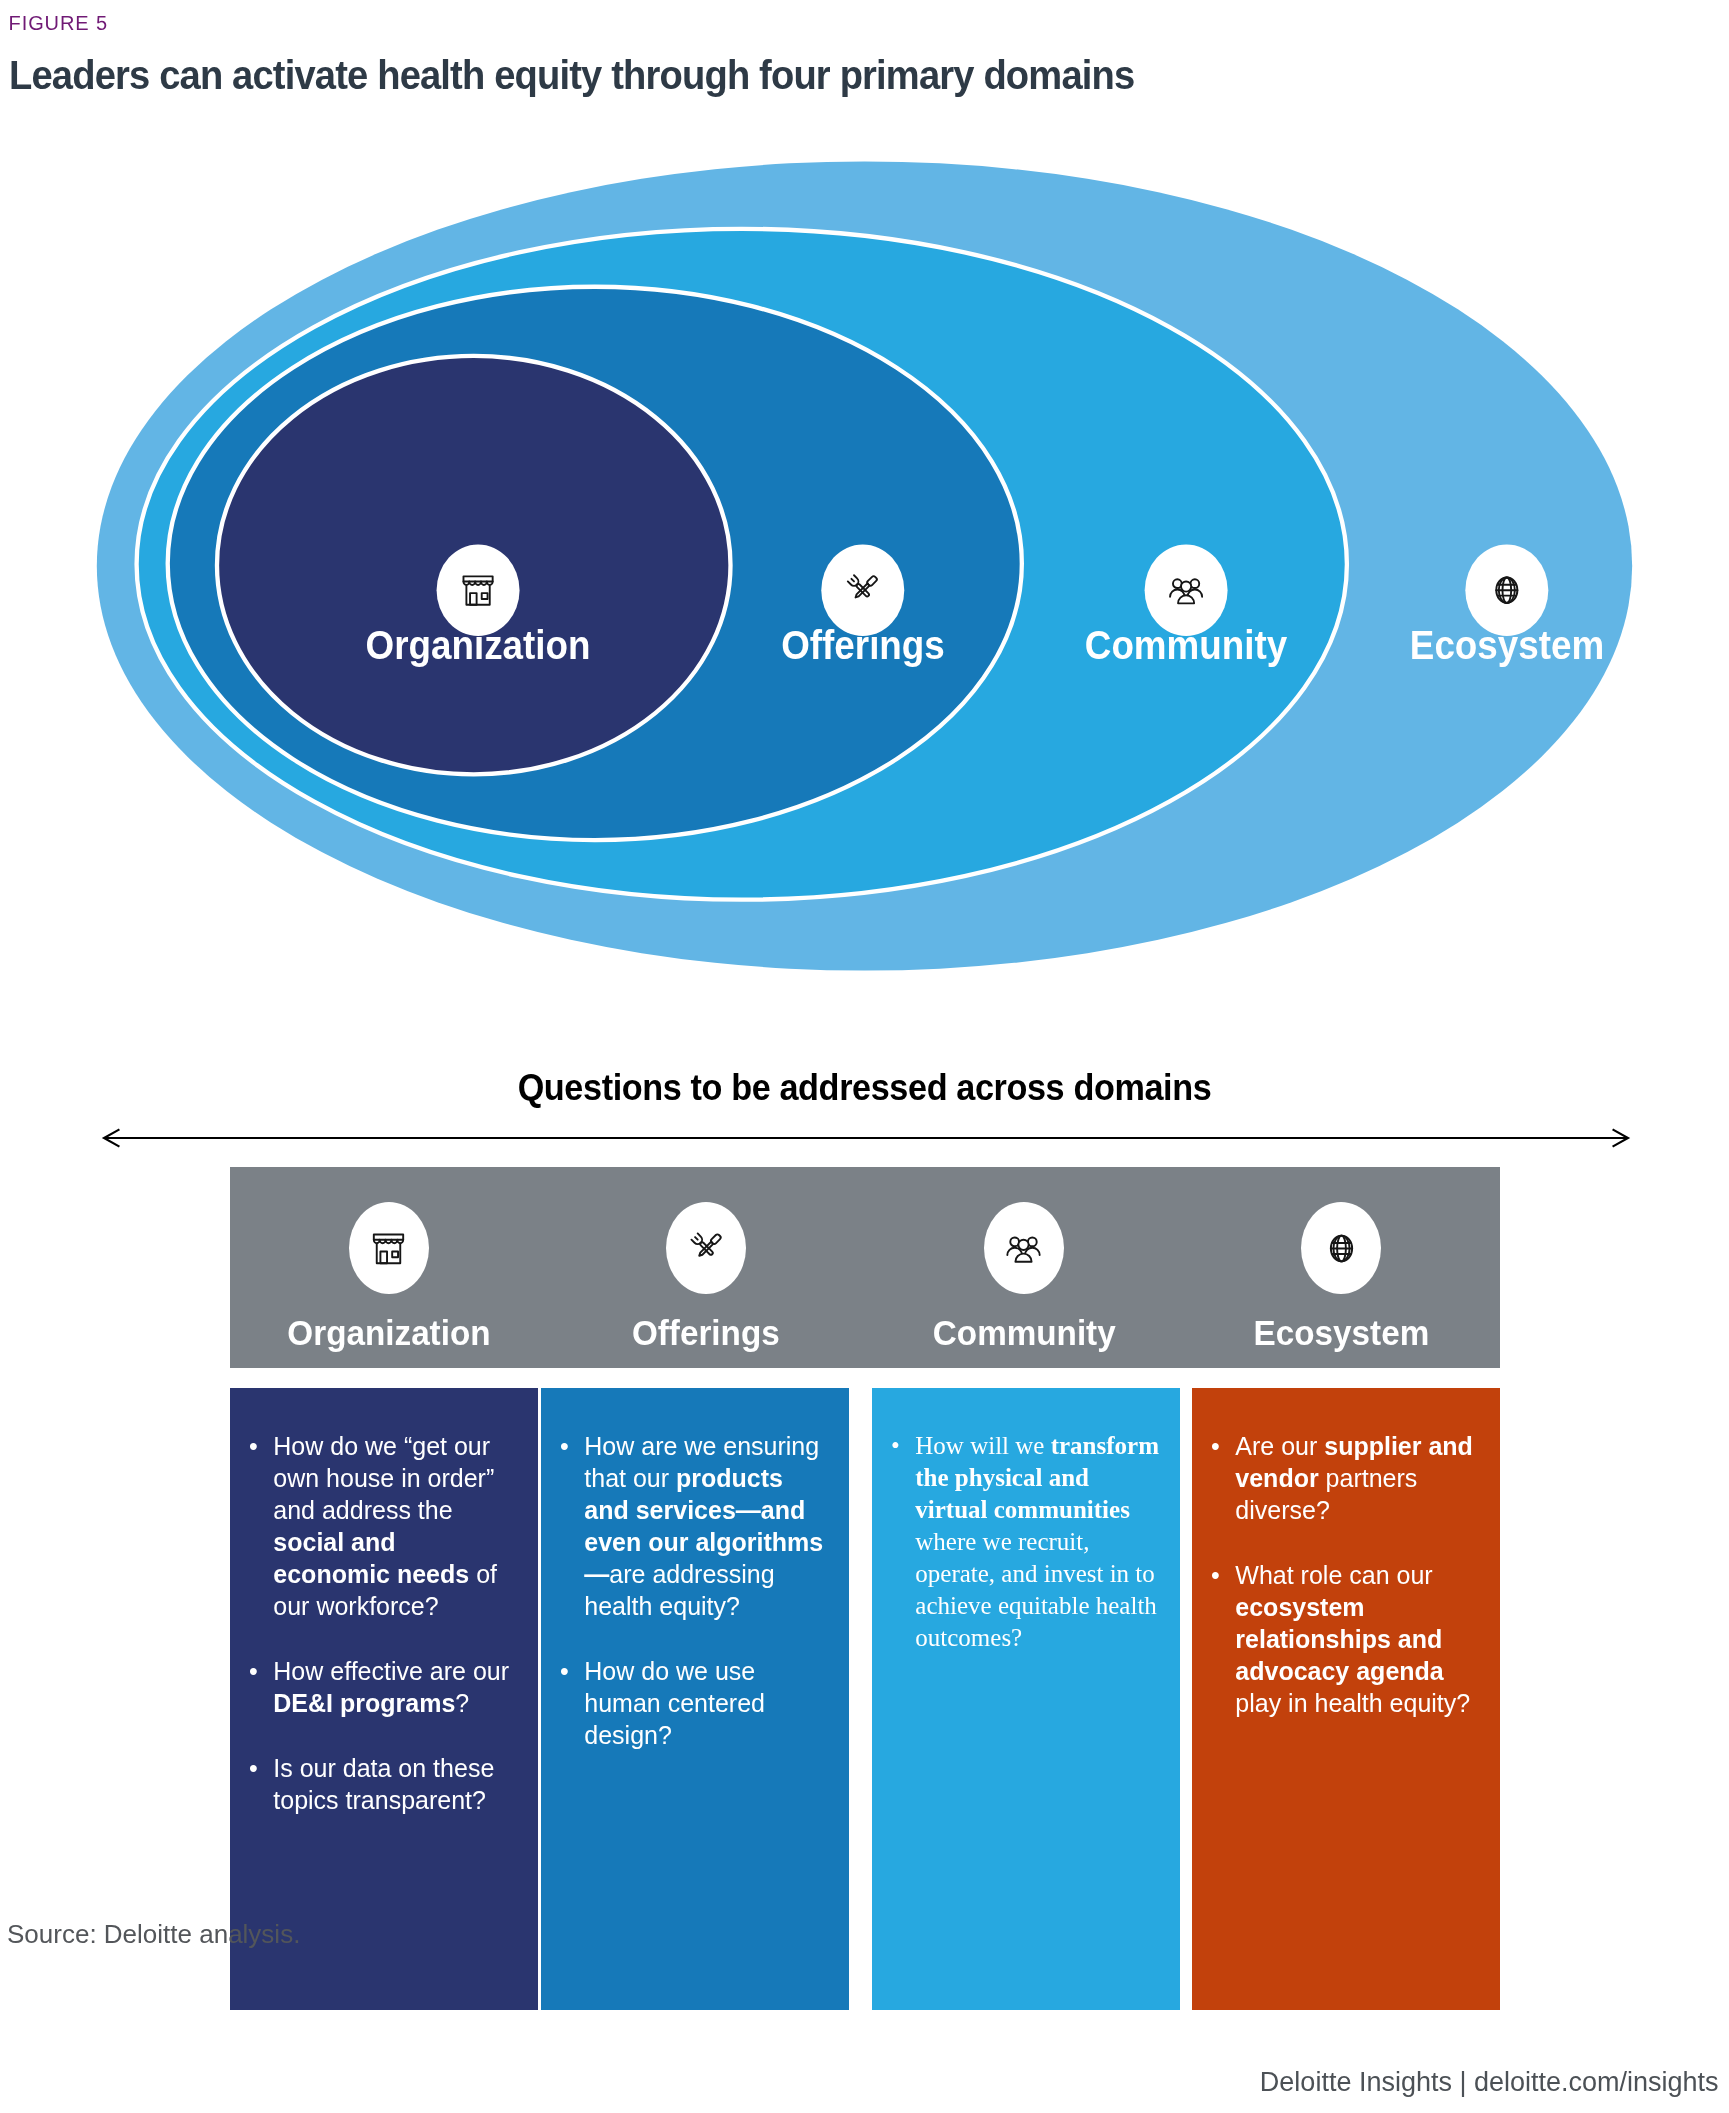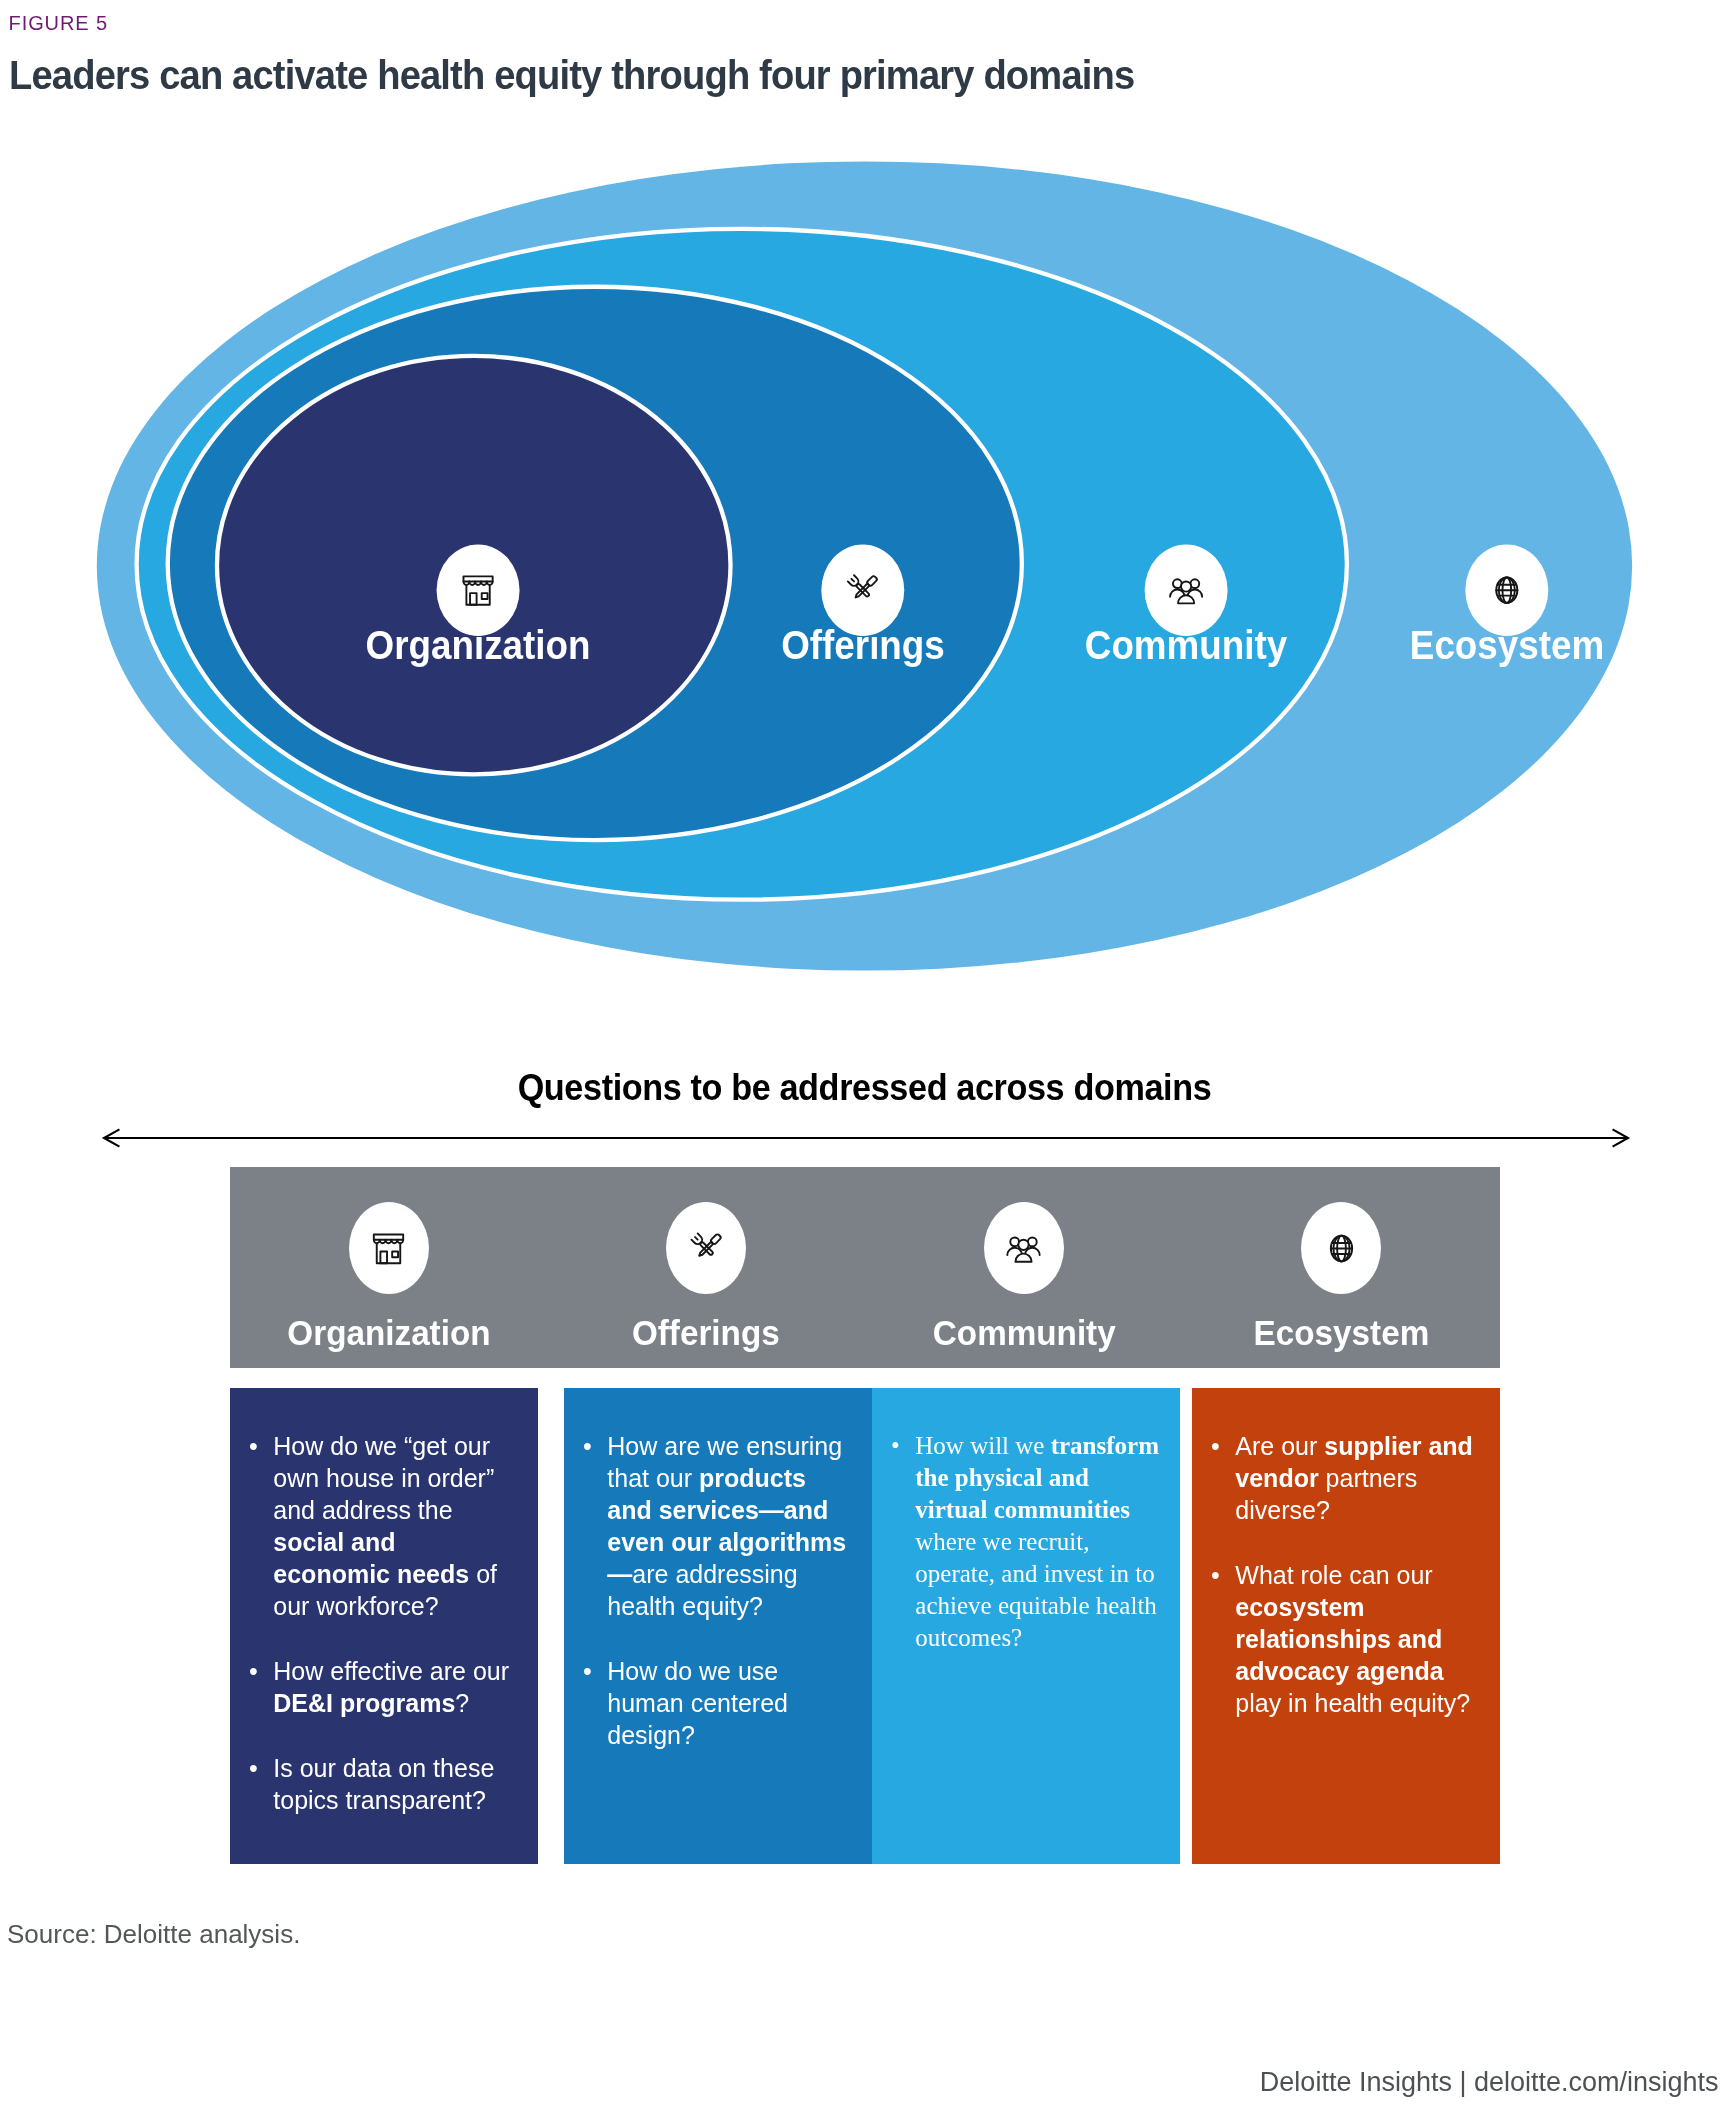--- a/index.html
+++ b/index.html
@@ -19,23 +19,23 @@
                font-size:36px;font-weight:bold;color:#000;letter-spacing:-0.4px;transform:scaleX(.95);}
   .arrow{position:absolute;left:92px;top:1126px;}
 
   .band{position:absolute;left:230px;top:1167px;width:1270px;height:201px;background:#7B8187;
         display:flex;}
   .band .cell{flex:1 1 0;display:flex;flex-direction:column;align-items:center;}
   .badge{width:80px;height:92px;border-radius:50%;background:#fff;margin-top:35px;
          display:flex;align-items:center;justify-content:center;}
   .blabel{margin-top:19px;font-size:35px;font-weight:bold;color:#fff;white-space:nowrap;transform:scaleX(.95);}
 
-  .col{position:absolute;top:1388px;height:476px;width:308px;box-sizing:border-box;}
+  .col{position:absolute;top:1388px;height:622px;width:308px;box-sizing:border-box;}
   .col.c0{left:230px;background:#2A356F;}
-  .col.c1{left:564px;background:#1679B9;}
+  .col.c1{left:541px;background:#1679B9;}
   .col.c2{left:872px;background:#27A8E0;font-family:Liberation Serif, serif;}
   .col.c3{left:1192px;background:#c2410c;}
   .col ul{list-style:none;margin:0;padding:42px 21px 0 17.3px;}
   .col li{position:relative;padding-left:26px;margin-bottom:33px;font-size:25px;line-height:32px;color:#fff;}
   .col li::before{content:"\2022";position:absolute;left:1.7px;top:0;color:#fff;}
   .b{font-weight:bold;}
 
   .source-note{position:absolute;left:7px;top:1919px;font-size:26px;color:#53565A;}
   .branding{position:absolute;right:10.4px;top:2067px;font-size:27px;font-weight:normal;color:#4C5156;}
 

